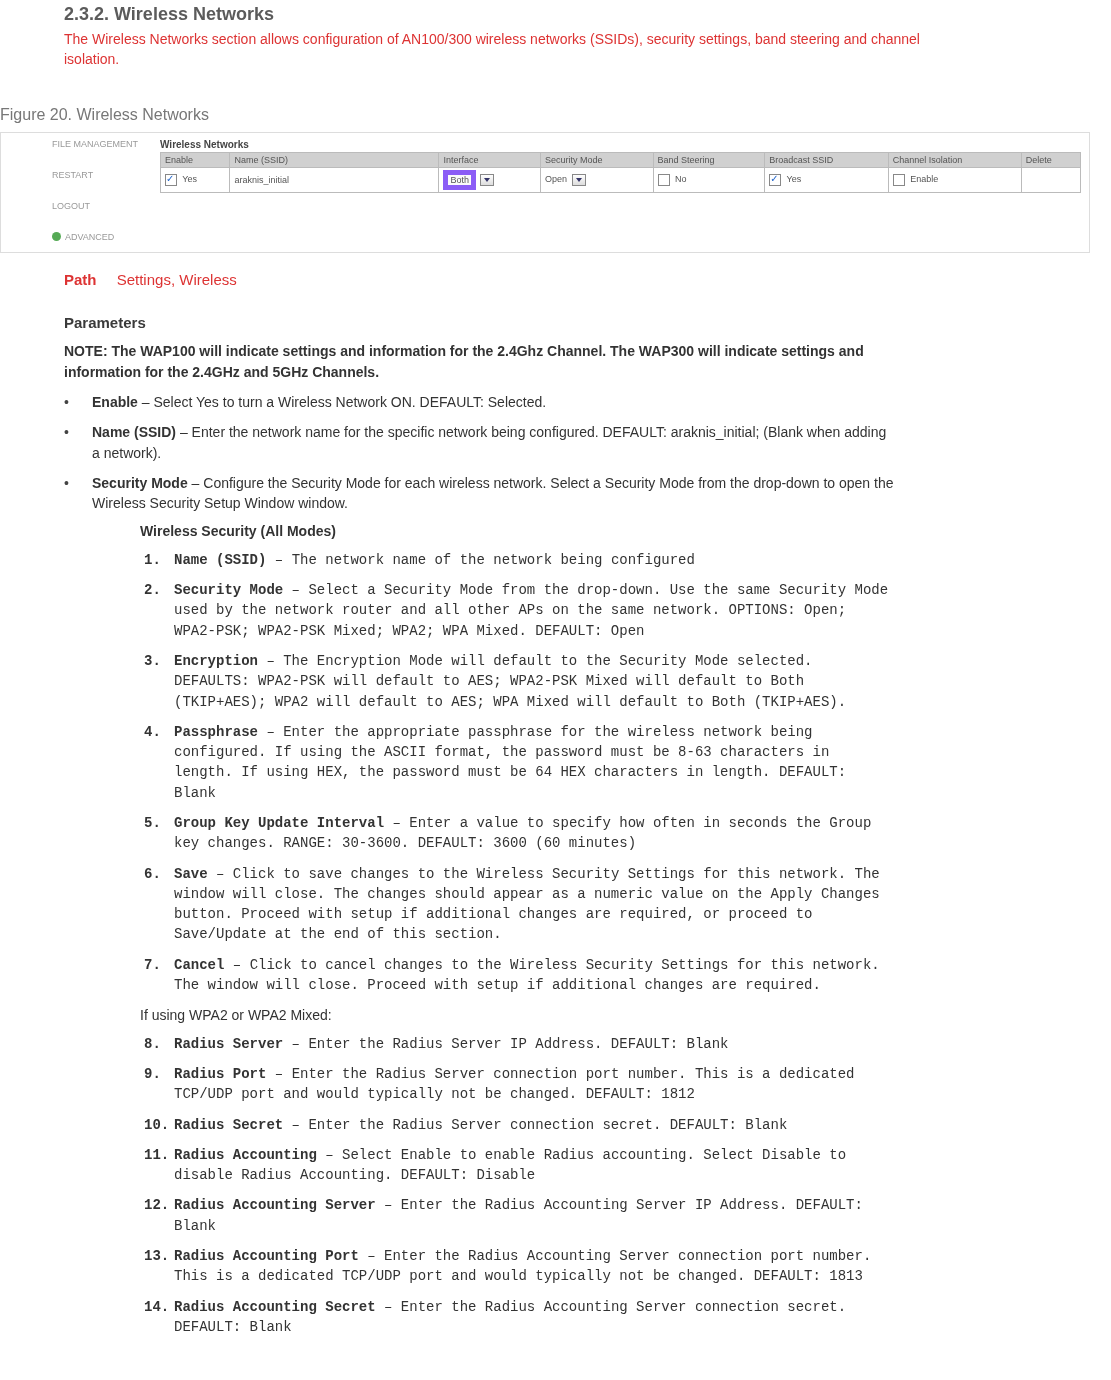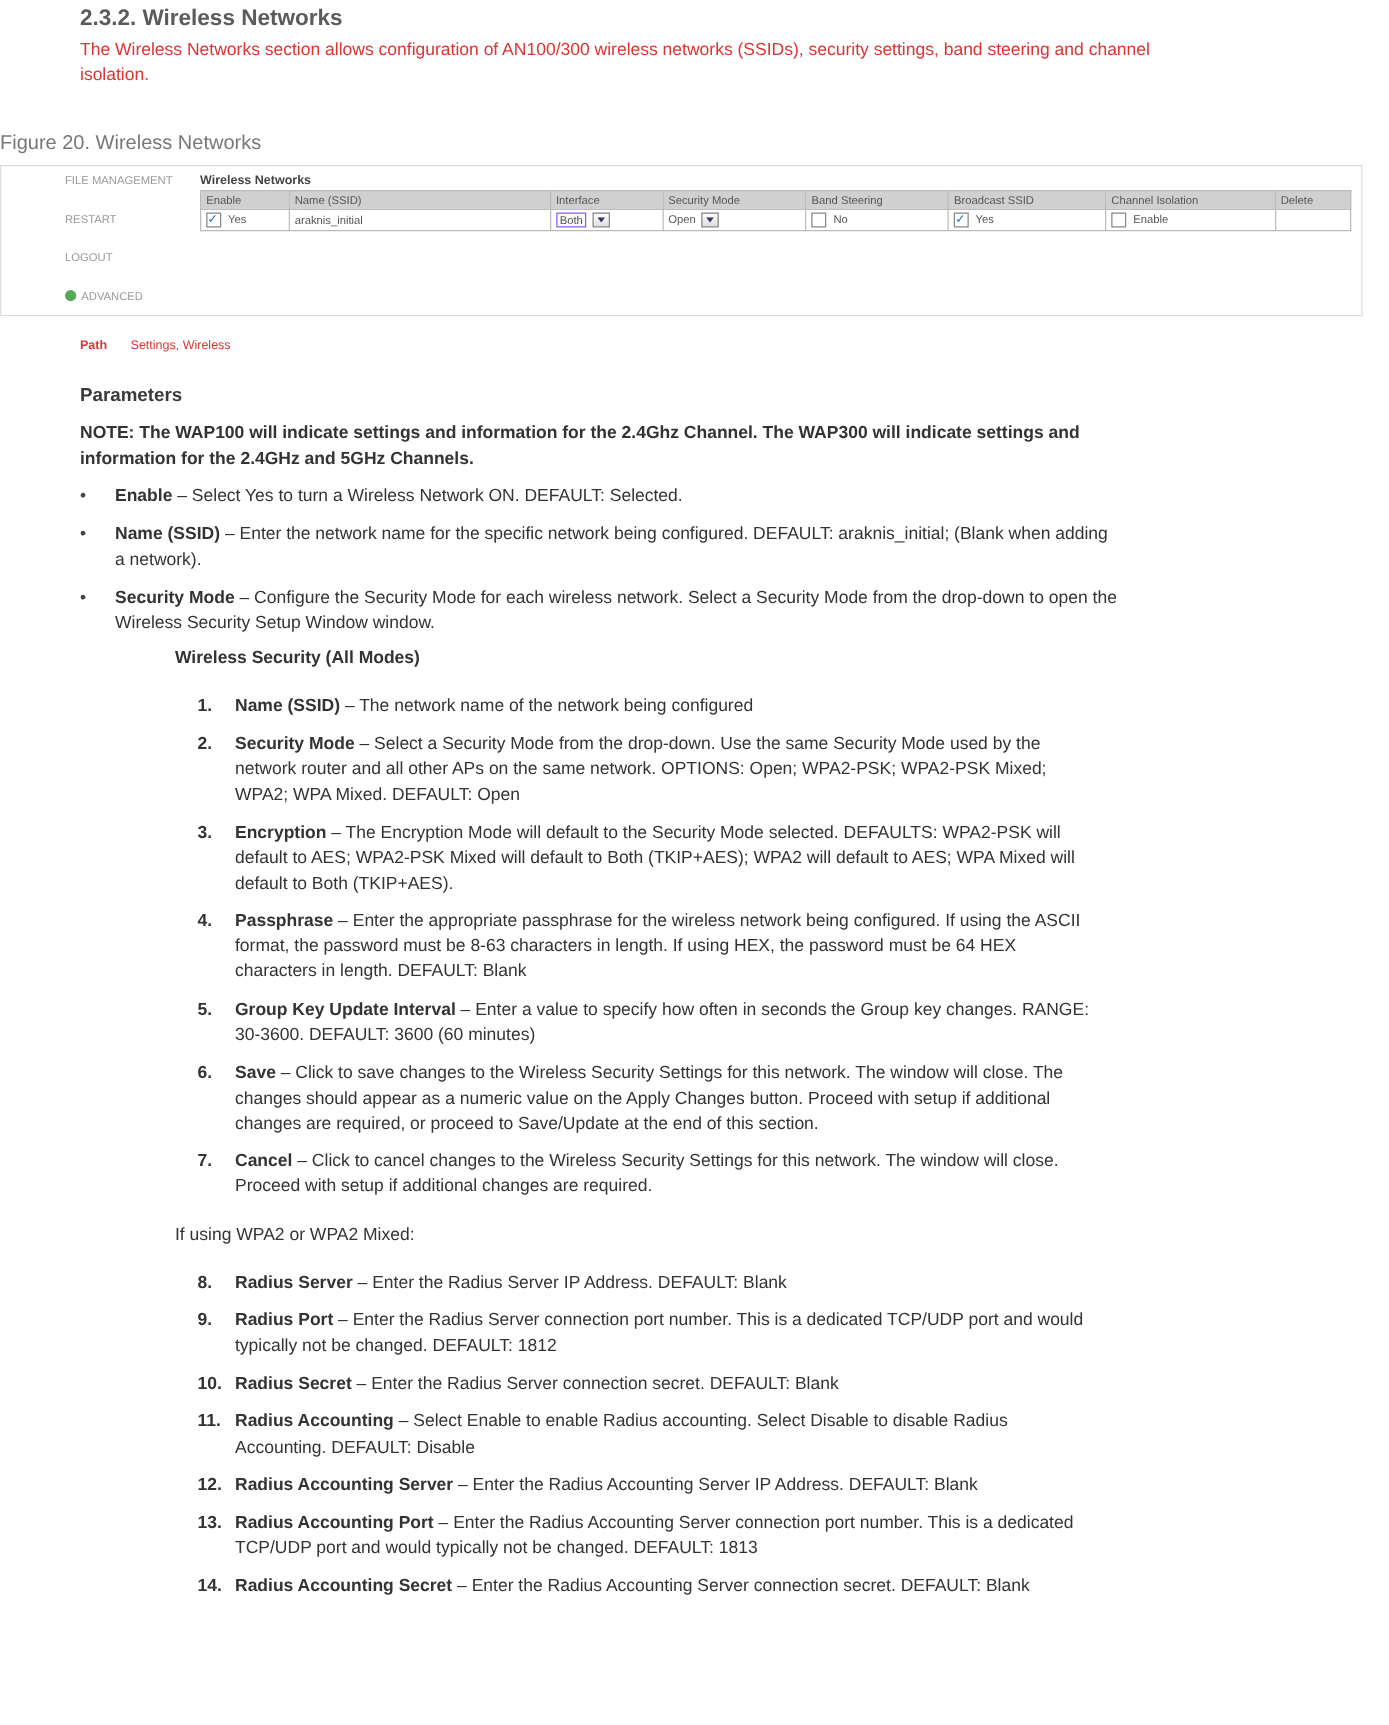--- a/index.html
+++ b/index.html
@@ -94,21 +94,21 @@
   }
   .cb.checked::after {
     content: "✓";
     position: absolute;
     top: -2px; left: 0;
     font-size: 10px;
     color: #2266cc;
   }
   .dd {
     display: inline-block;
-    border: 1px solid #8b5cf6;
+    border: 5px solid #8b5cf6;
     padding: 0 2px;
     font-size: 9px;
     background: #fafafa;
   }
   .dd-btn {
     display: inline-block;
     width: 12px; height: 10px;
     border: 1px solid #888;
     background: linear-gradient(#fefefe,#ddd);
     vertical-align: middle;
@@ -120,21 +120,21 @@
     position: absolute;
     top: 3px; left: 3px;
     border-left: 3px solid transparent;
     border-right: 3px solid transparent;
     border-top: 4px solid #336;
   }
 
   
   .path-row {
     margin: 16px 0 24px 64px;
-    font-size: 10px;
+    font-size: 15px;
   }
   .path-label { color: #d33; font-weight: 700; padding-right: 16px; }
   .path-value { color: #d33; }
 
   
   .param-block { margin: 0 30px 0 64px; font-size: 14px; line-height: 1.45; }
   .param-heading {
     font-size: 15px;
     font-weight: 700;
     margin: 18px 0 8px 0;
@@ -151,21 +151,21 @@
     content: "•";
     position: absolute;
     left: 0;
     top: 0;
     color: #444;
     font-size: 14px;
   }
   .term { font-weight: 700; }
   .sub-block { margin: 8px 0 0 48px; }
   .sub-title { font-weight: 700; margin: 6px 0 8px 0; }
-  ol.numlist { list-style: none; margin: 18px; padding: 0; counter-reset: li; }
+  ol.numlist { list-style: none; margin: 4px; padding: 0; counter-reset: li; font-family: Liberation Mono, monospace; }
   ol.numlist > li {
     position: relative;
     padding-left: 30px;
     margin-bottom: 10px;
   }
   ol.numlist > li::before {
     counter-increment: li;
     content: counter(li) ".";
     position: absolute;
     left: 0;

